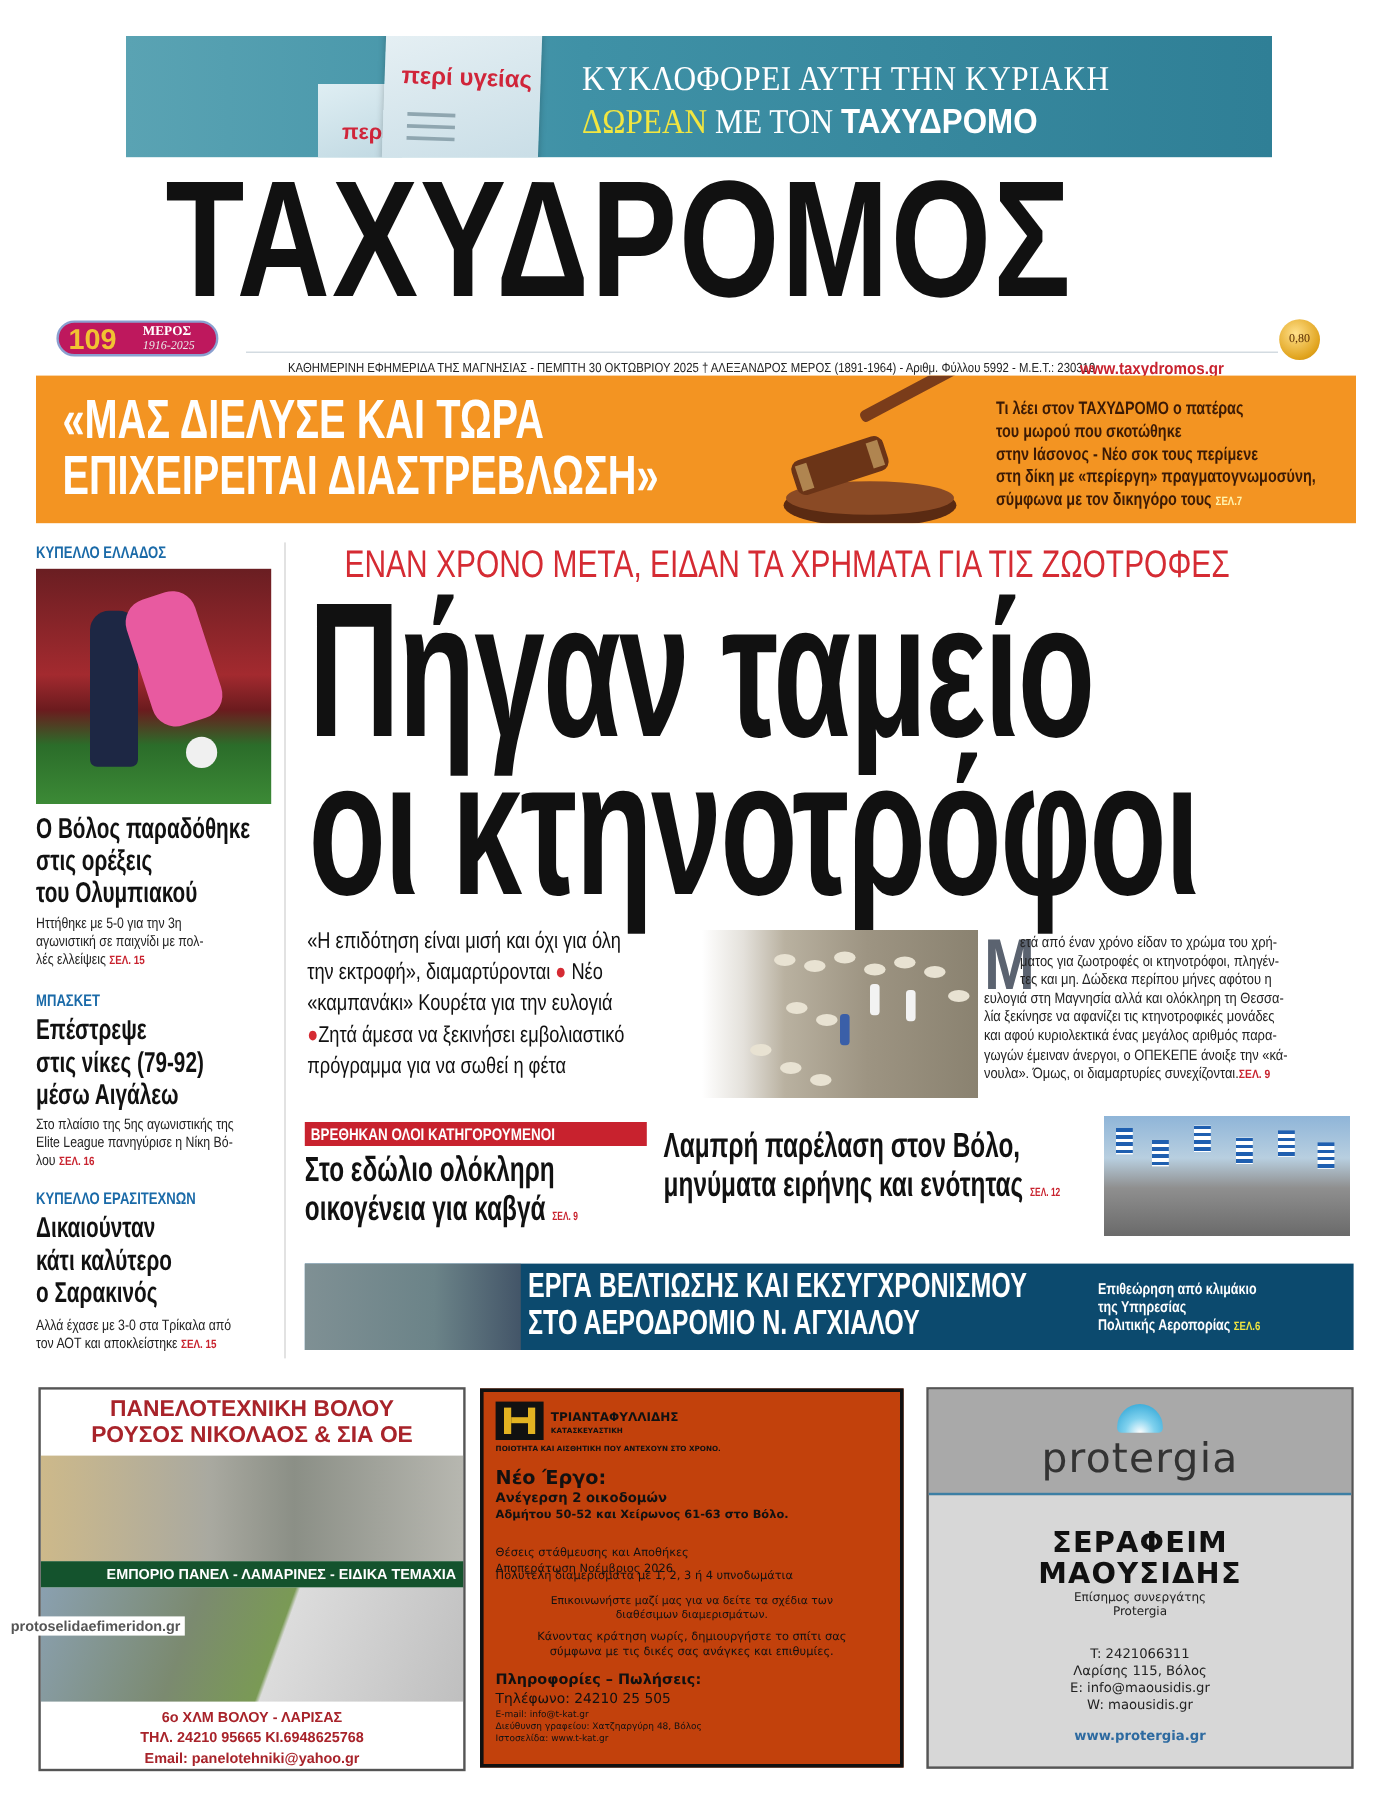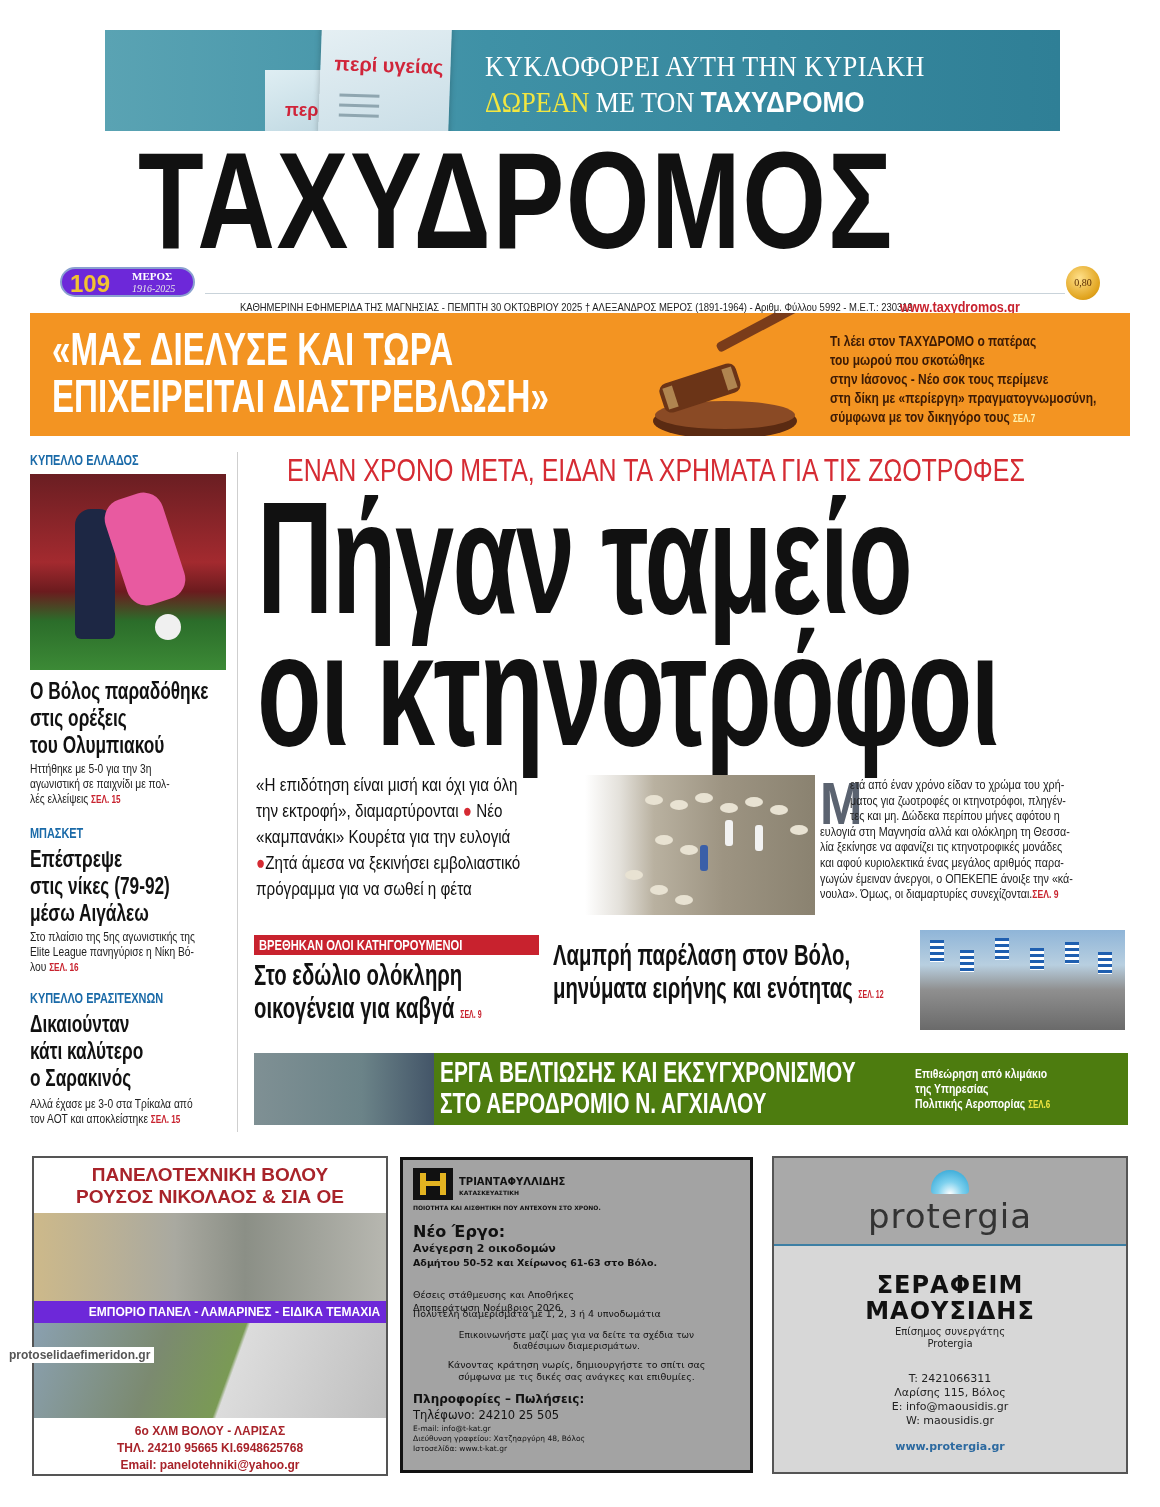--- a/index.html
+++ b/index.html
@@ -19,21 +19,21 @@
   #promo .line1 { position: absolute; left: 380px; top: 20px; color: #fff; font-family: "Liberation Serif", serif; font-size: 29px; letter-spacing: 0.5px; transform: scaleX(0.9); transform-origin: left; white-space: nowrap; }
   #promo .line2 { position: absolute; left: 380px; top: 56px; color: #fff; font-family: "Liberation Serif", serif; font-size: 29px; white-space: nowrap; transform: scaleX(0.9); transform-origin: left; }
   #promo .line2 .yel { color: #f2e640; }
   #promo .line2 .brand { font-family: "Liberation Sans", sans-serif; font-weight: bold; }
 
   
   #masthead { left: 138px; top: 143px; width: 890px; height: 115px; overflow: hidden; }
   #masthead span { font-family: "Liberation Sans", sans-serif; font-weight: bold; font-size: 138px; line-height: 115px; color: #111; letter-spacing: 2px; display: inline-block; transform: scaleX(0.78); transform-origin: left top; white-space: nowrap; }
 
   
-  #badge109 { left: 60px; top: 267px; width: 135px; height: 30px; background: #6d28d9; border-radius: 16px; border: 2px solid #8aa0d0; }
+  #badge109 { left: 47px; top: 267px; width: 135px; height: 30px; background: #be185d; border-radius: 16px; border: 2px solid #8aa0d0; }
   #badge109 .num { position: absolute; left: 8px; top: 1px; color: #f1c232; font-weight: bold; font-size: 24px; font-family: "Liberation Sans", sans-serif; }
   #badge109 .yrs { position: absolute; left: 70px; top: 1px; color: #fff; font-family: "Liberation Serif", serif; font-weight: bold; font-size: 11px; }
   #badge109 .range { position: absolute; left: 70px; top: 14px; color: #e8e8e8; font-family: "Liberation Serif", serif; font-style: italic; font-size: 10px; }
   #infoline { left: 205px; top: 269px; width: 860px; height: 28px; border-top: 1px solid #c9d3da; border-bottom: 1px solid #c9d3da; margin-top: 24px; }
   #infoline .txt { position:absolute; left: 35px; top: 7px; font-size: 11px; color: #222; white-space: nowrap; transform: scaleX(0.86); transform-origin: left; }
   #infoline .url { position:absolute; left: 695px; top: 5px; font-size: 14px; font-weight: bold; color: #c8222e; white-space: nowrap; transform: scaleX(0.9); transform-origin: left; }
   #coin { left: 1066px; top: 266px; width: 34px; height: 34px; border-radius: 50%; background: radial-gradient(circle at 40% 35%, #ffe08a, #e0a21b 70%, #b67d0c); }
   #coin span { position: absolute; left: 0; top: 11px; width: 34px; text-align: center; font-size: 10px; font-family: "Liberation Serif", serif; color: #5a2d00; }
 
   
@@ -80,37 +80,37 @@
   .redbar span { display:inline-block; transform: scaleX(0.8); transform-origin: left top; }
   #story1 { left: 254px; top: 935px; width: 285px; }
   #story2 { left: 553px; top: 935px; width: 365px; }
   #story2 .redbar { width: 577px; }
   .shead { font-weight: bold; font-size: 29px; line-height: 33px; white-space: nowrap; transform: scaleX(0.7); transform-origin: left top; display:block; color:#111; margin-top: 4px; }
   .shead2 { font-weight: bold; font-size: 29px; line-height: 33px; white-space: nowrap; transform: scaleX(0.7); transform-origin: left top; display:block; color:#111; }
   #parade { left: 920px; top: 930px; width: 205px; height: 100px; overflow:hidden; background: linear-gradient(180deg,#8fb5d8 0%, #b8cfe0 35%, #8f8f8f 60%, #6a6a6a 100%); }
   #parade .flag { position:absolute; width: 14px; height: 22px; background: repeating-linear-gradient(180deg,#1f5fb0 0 3px,#fff 3px 6px); }
 
   
-  #airport { left: 254px; top: 1053px; width: 874px; height: 72px; background: #4d7c0f; overflow:hidden; }
+  #airport { left: 254px; top: 1053px; width: 874px; height: 72px; background: #0c4a6e; overflow:hidden; }
   #airport .pic { position:absolute; left:0; top:0; width: 180px; height: 72px; background: linear-gradient(90deg,#7f9094 0%, #6b8388 60%, rgba(67,85,104,1) 100%); }
   #airport .h { position:absolute; left: 186px; top: 4px; color:#fff; font-weight:bold; font-size: 29px; line-height: 31px; white-space: nowrap; transform: scaleX(0.72); transform-origin: left top; }
   #airport .s { position:absolute; left: 661px; top: 13px; color:#fff; font-weight:bold; font-size: 13px; line-height: 15px; white-space: nowrap; transform: scaleX(0.8); transform-origin: left top; }
   #airport .s .selw { color: #f2e640; font-size: 10px; }
 
   
   .ad { border: 2px solid #555; overflow:hidden; }
   #ad1 { left: 32px; top: 1156px; width: 356px; height: 320px; background:#fff; }
   #ad1 .t { position:absolute; left:0; width: 352px; text-align:center; color: #a8232a; font-weight:bold; white-space: nowrap; }
   #ad1 .photo1 { position:absolute; left:0; top: 55px; width: 352px; height: 88px; background: linear-gradient(90deg,#cdb98a 0%, #a9a9a0 40%, #8b8f86 60%, #b7b7b0 100%); }
-  #ad1 .strip { position:absolute; left: 0; top: 143px; width: 401px; height: 22px; background: #6d28d9; color:#fff; font-size: 12px; line-height: 22px; text-align:center; font-weight: bold; }
+  #ad1 .strip { position:absolute; left: 0; top: 143px; width: 401px; height: 22px; background: #14532d; color:#fff; font-size: 12px; line-height: 22px; text-align:center; font-weight: bold; }
   #ad1 .photo2 { position:absolute; left:0; top: 165px; width: 352px; height: 95px; background: linear-gradient(110deg,#8aa0b0 0%, #7b8a70 35%, #7a9a55 55%, #dcdcdc 56%, #bfbfbf 100%); }
   #ad1 .addr { position:absolute; left:0; width:352px; text-align:center; color:#a8232a; font-weight:bold; font-size: 11px; }
   #watermark { left: 5px; top: 1347px; background:#fff; padding: 1px 4px; font-size: 12px; font-weight: bold; color: #555; }
 
-  #ad2 { left: 400px; top: 1157px; width: 353px; height: 316px; background:#a3a3a3; border: 3px solid #111; }
+  #ad2 { left: 400px; top: 1157px; width: 353px; height: 316px; background:#c2410c; border: 3px solid #111; }
   #ad2 .logo { position:absolute; left: 10px; top: 8px; width: 40px; height: 32px; background:#111; }
   #ad2 .logo span { position:absolute; left: 7px; top: 5px; width: 26px; height: 22px; border-left: 6px solid #e3b321; border-right: 6px solid #e3b321; }
   #ad2 .logo span::after { content:""; position:absolute; left: 0; top: 8px; width: 14px; height: 5px; background: #e3b321; }
   #ad2 .txt { position:absolute; left: 10px; font-family: "DejaVu Sans", sans-serif; color:#111; white-space: nowrap; }
 
   #ad3 { left: 772px; top: 1156px; width: 356px; height: 318px; background: #d7d7d7; border: 2px solid #555; }
   #ad3 .top { position:absolute; left:0; top:0; width: 352px; height: 88px; background: #a9a9a9; border-bottom: 2px solid #3d7fa4; }
   #ad3 .shell { position:absolute; left: 157px; top: 12px; width: 38px; height: 24px; border-radius: 20px 20px 4px 4px; background: radial-gradient(circle at 50% 100%, #fff 0%, #7fd1ee 40%, #1d9bd0 100%); }
   #ad3 .ptxt { position:absolute; left: 0; top: 38px; width: 352px; text-align:center; font-size: 34px; color: #333; font-family: "DejaVu Sans", sans-serif; letter-spacing: 1px; }
   #ad3 .ctr { position:absolute; left:0; width: 352px; text-align:center; font-family: "DejaVu Sans", sans-serif; color:#222; white-space: nowrap; }

